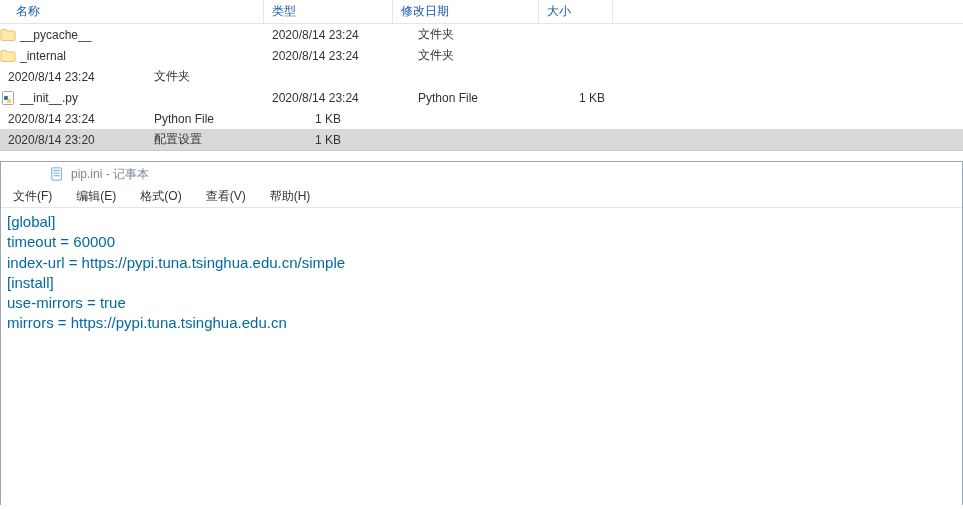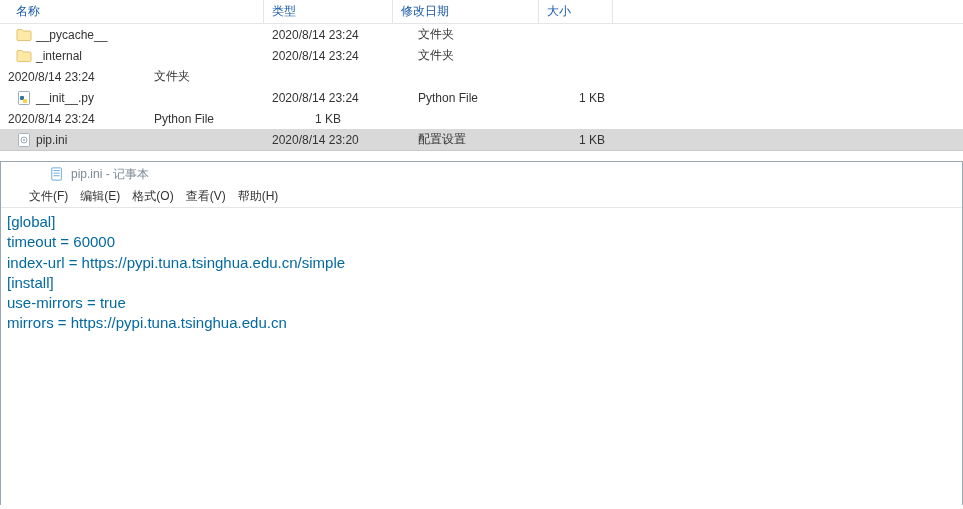--- a/index.html
+++ b/index.html
@@ -44,21 +44,21 @@
     .files {}
     .file-row {
       display: flex;
       align-items: center;
       height: 21px;
       font-size: 12px;
       color: #333;
     }
     .file-row.selected { background: #d9d9d9; }
     .cell { padding-left: 8px; overflow: hidden; white-space: nowrap; }
-    .cell.name { width: 264px; display: flex; align-items: center; padding-left: 16px; gap: 4px; }
+    .cell.name { width: 264px; display: flex; align-items: center; padding-left: 0; gap: 4px; }
     .cell.date { width: 146px; }
     .cell.type { width: 129px; }
     .cell.size { width: 74px; text-align: right; padding-right: 8px; }
     .icon-box {
       width: 16px; height: 16px;
       display: inline-flex; align-items: center; justify-content: center;
       flex-shrink: 0;
     }
     
     .folder-icon-svg { width: 16px; height: 16px; }
@@ -81,22 +81,22 @@
       gap: 6px;
       color: #7d8a96;
       font-size: 12px;
       margin-left: 42px;
     }
     .notepad-appicon { width: 16px; height: 16px; display:inline-flex; align-items:center; justify-content:center; }
     .notepad-menubar {
       display: flex;
       align-items: flex-start;
       height: 22px;
-      padding-left: 22px;
-      gap: 0;
+      padding-left: 6px;
+      gap: 12px;
       font-size: 12px;
       color: #333;
       border-bottom: 1px solid #e5e5e5;
     }
     .menu-item {
       padding: 2px 6px;
       cursor: default;
     }
     .notepad-content {
       padding: 4px 6px;
@@ -163,30 +163,20 @@
         <div class="cell date">2020/8/14 23:24</div>
         <div class="cell type">Python File</div>
         <div class="cell size">1 KB</div>
       </div>
       <div class="file-row">
         <div class="cell date">2020/8/14 23:24</div>
         <div class="cell type">Python File</div>
         <div class="cell size">1 KB</div>
       </div>
       <div class="file-row selected">
-        <div class="cell name">
-          <span class="icon-box">
-  <svg class="inifile-icon-svg" viewBox="0 0 16 16">
-    <rect x="2.5" y="1.5" width="11" height="13" rx="1" fill="#ffffff" stroke="#9aa7b3" stroke-width="0.8"></rect>
-    <circle cx="8" cy="8" r="3" fill="none" stroke="#9aa7b3" stroke-width="1"></circle>
-    <circle cx="8" cy="8" r="1" fill="#9aa7b3"></circle>
-  </svg>
-</span>
-          <span>pip.ini</span>
-        </div>
         <div class="cell date">2020/8/14 23:20</div>
         <div class="cell type">配置设置</div>
         <div class="cell size">1 KB</div>
       </div>
     </div>
 </div>
 
 <div class="notepad">
   <div class="notepad-titlebar">
     <span class="notepad-appicon">

